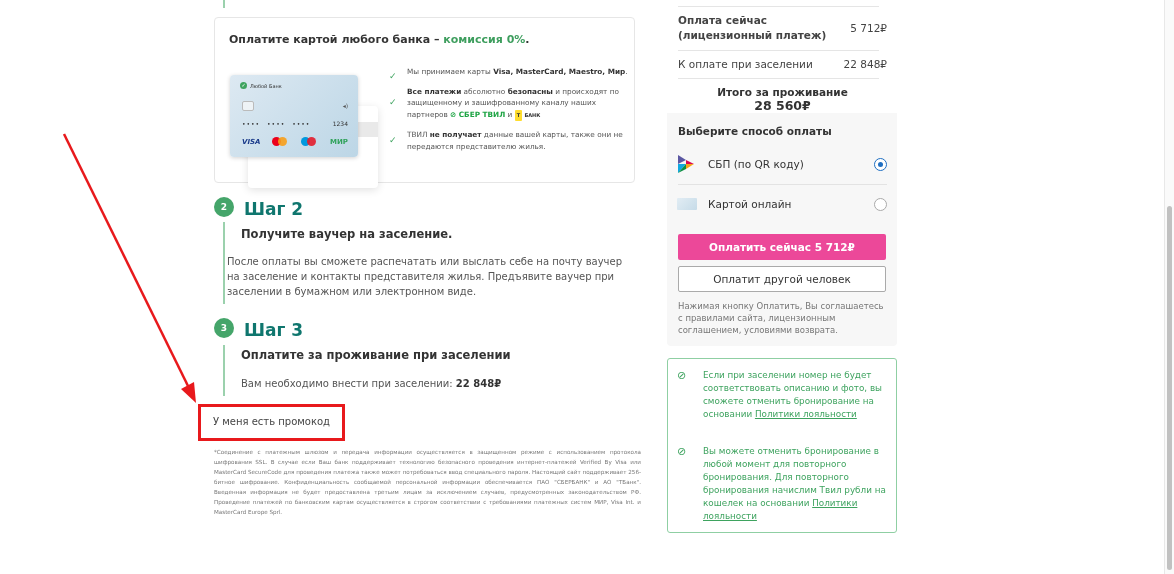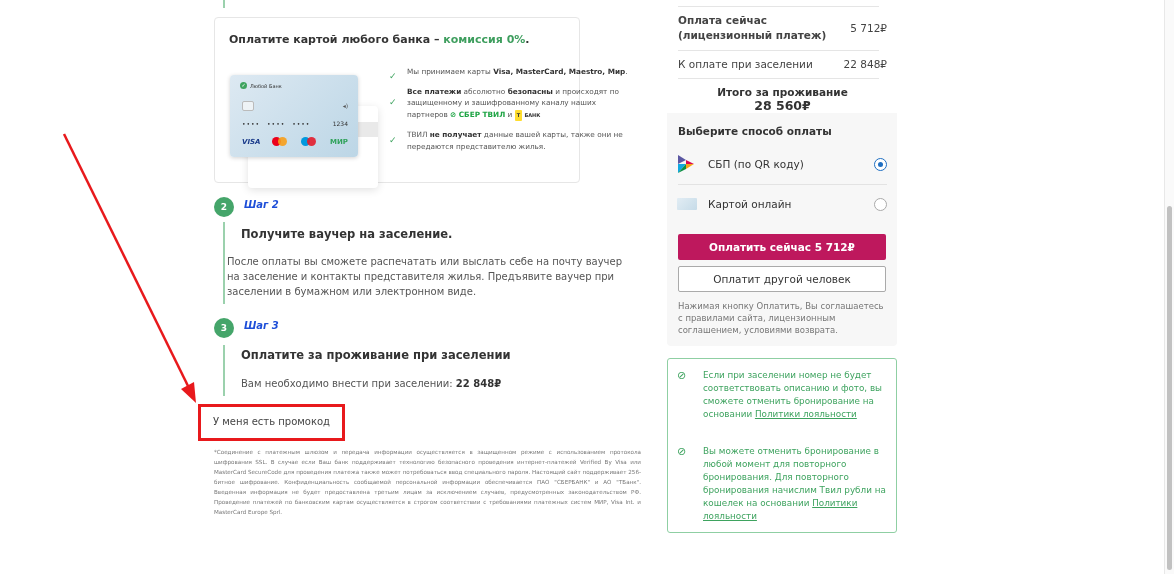--- a/index.html
+++ b/index.html
@@ -3,21 +3,21 @@
 <meta charset="utf-8">
 <style>
   * { box-sizing: border-box; margin: 0; padding: 0; }
   html, body { width: 1174px; height: 574px; overflow: hidden; background: #ffffff; }
   body { font-family: "DejaVu Sans", sans-serif; color: #333; position: relative; }
 
   .step-line-top { position: absolute; left: 223px; top: 0; width: 2px; height: 8px; background: #9bd1ad; }
 
   
   .pay-card-box {
-    position: absolute; left: 214px; top: 17px; width: 366px; height: 166px;
+    position: absolute; left: 214px; top: 17px; width: 421px; height: 166px;
     border: 1px solid #e6e6e6; border-radius: 4px; background: #fff;
   }
   .pay-card-title { position: absolute; left: 14px; top: 15px; font-size: 11px; color: #333; font-weight: 600; }
   .pay-card-title .green { color: #3e9e5e; font-weight: 600; }
 
   .card-back {
     position: absolute; left: 33px; top: 88px; width: 130px; height: 82px;
     background: #fff; border-radius: 4px; box-shadow: 0 2px 8px rgba(0,0,0,0.12);
   }
   .card-back .stripe { position: absolute; left: 0; right: 0; top: 16px; height: 15px; background: #e9e9e9; }
@@ -49,21 +49,21 @@
   .feature:first-child .check { top: 5px; transform: none; }
   .sber { color: #1ea444; font-weight: bold; }
   .tbank { display: inline-block; background: #ffdd2d; color: #333; font-size: 5px; font-weight: bold; padding: 0 2px; border-radius: 1px; }
   .tbank-text { font-size: 5px; font-weight: bold; color: #333; }
 
   
   .step-badge {
     position: absolute; width: 20px; height: 20px; border-radius: 50%;
     background: #45a56a; color: #fff; font-size: 9px; font-weight: bold; text-align: center; line-height: 20px;
   }
-  .step-title { position: absolute; font-size: 10px; font-weight: bold; color: #1d4ed8; font-style: italic; }
+  .step-title { position: absolute; font-size: 17px; font-weight: bold; color: #0f766e; }
   .step-line { position: absolute; width: 2px; background: #9bd1ad; }
   .step-heading { position: absolute; font-size: 11.5px; font-weight: 600; color: #333; }
   .step-text { position: absolute; font-size: 10px; line-height: 15px; color: #555; }
 
   .promo-link { position: absolute; left: 213px; top: 416px; font-size: 10px; color: #444; cursor: pointer; }
   .promo-highlight { position: absolute; left: 198px; top: 404px; width: 147px; height: 37px; border: 3px solid #e8191c; }
 
   .legal { position: absolute; left: 214px; top: 447px; width: 427px; font-size: 5.6px; line-height: 10px; color: #777; text-align: justify; }
 
   
@@ -83,21 +83,21 @@
   .pm-option .label { font-size: 10.5px; color: #333; margin-left: 14px; }
   .pm-radio { position: absolute; right: 0; width: 13px; height: 13px; border-radius: 50%; border: 1px solid #aaa; background: #fff; }
   .pm-radio.on { border-color: #1f6fc2; }
   .pm-radio.on::after { content: ""; position: absolute; left: 3px; top: 3px; width: 5px; height: 5px; border-radius: 50%; background: #1f6fc2; }
   .pm-divider { position: absolute; left: 11px; right: 10px; top: 184px; height: 1px; background: #e3e3e3; }
   .sbp-icon { width: 16px; height: 18px; position: relative; }
   .card-mini { width: 20px; height: 12px; background: linear-gradient(135deg, #e2edf4, #c6dbe8); border-radius: 1px; margin-left: -1px; }
 
   .btn-pay {
     position: absolute; left: 11px; top: 234px; width: 208px; height: 26px;
-    background: #be185d; color: #fff; font-size: 10.5px; font-weight: bold; border: none; border-radius: 2px; text-align: center; line-height: 26px; cursor: pointer;
+    background: #ec4899; color: #fff; font-size: 10.5px; font-weight: bold; border: none; border-radius: 2px; text-align: center; line-height: 26px; cursor: pointer;
   }
   .btn-other {
     position: absolute; left: 11px; top: 266px; width: 208px; height: 26px;
     background: #fff; color: #333; font-size: 10.5px; border: 1px solid #aaa; border-radius: 2px; text-align: center; line-height: 24px; cursor: pointer;
   }
   .pay-note { position: absolute; left: 11px; top: 300px; width: 210px; font-size: 8.5px; line-height: 12px; color: #777; }
 
   .policy-box {
     position: absolute; left: 667px; top: 358px; width: 230px; height: 175px;
     border: 1px solid #8fcfa3; border-radius: 3px; background: #fff;

